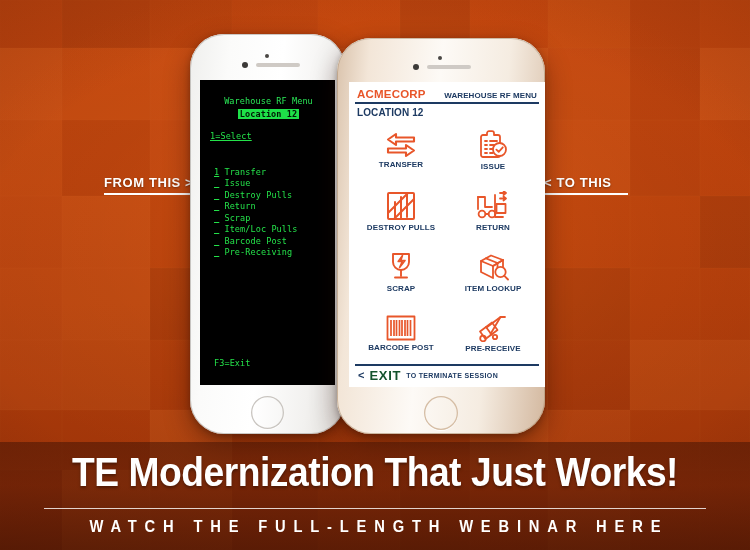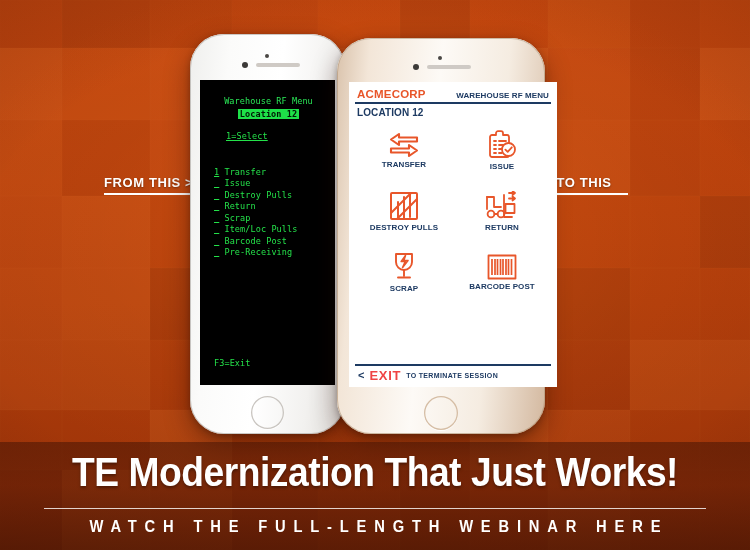--- a/index.html
+++ b/index.html
@@ -114,24 +114,25 @@
     left: 337px; top: 38px;
     width: 208px; height: 396px;
     background: linear-gradient(95deg,#d9c2ab 0%, #f3e6d8 14%, #fdfaf6 44%, #f5ece1 72%, #d3b89f 100%);
   }
   #phone-right .bezel-inner {
     box-shadow: inset 0 0 0 1px rgba(178,150,122,0.65), inset 0 1px 0 rgba(255,255,255,0.9);
   }
   #screen-right {
     position: absolute;
     left: 12px; top: 44px;
-    width: 208px; height: 305px;
+    width: 162px; height: 305px;
     background: #ffffff;
     overflow: hidden;
     box-shadow: inset 0 0 0 1px #d9d9d9;
+    padding-left: 34px;
   }
   #phone-right .home {
     left: 87px; top: 358px; width: 34px; height: 34px;
     box-shadow: inset 0 0 0 1.3px #d5bda4, 0 1px 0 rgba(255,255,255,0.8);
   }
 
   
   #terminal {
     position: absolute; inset: 0;
     padding: 16px 8px 8px 10px;
@@ -148,21 +149,21 @@
     text-align: center;
     margin-top: 1px;
   }
   #terminal .t-loc span {
     background: #1ee049;
     color: #001a05;
     padding: 0 2px;
     font-weight: bold;
   }
   #terminal .t-gap { height: 11px; }
-  #terminal .t-prompt { margin-left: 16px; }
+  #terminal .t-prompt { margin-left: 0; }
   #terminal .t-prompt u { text-decoration: underline; }
   #terminal .t-menu { margin-top: 24px; margin-left: 4px; }
   #terminal .t-menu .row { white-space: pre; }
   #terminal .t-menu .row .k { text-decoration: underline; }
   #terminal .t-exit {
     position: absolute;
     left: 14px; bottom: 16px;
   }
 
   
@@ -225,21 +226,21 @@
   #rf-footer {
     border-top: 2px solid #1d3a62;
     display: flex; align-items: center;
     padding: 3px 2px 1px 3px;
     gap: 5px;
   }
   #rf-exit-chevron {
     color: #1d3a62; font-weight: bold; font-size: 11px; line-height: 1;
   }
   #rf-exit-label {
-    color: #ef4444; font-weight: bold; font-size: 13px; letter-spacing: 0.7px; line-height: 1;
+    color: #14532d; font-weight: bold; font-size: 13px; letter-spacing: 0.7px; line-height: 1;
   }
   #rf-exit-note {
     color: #1d3a62; font-weight: bold; font-size: 7px; letter-spacing: 0.35px; line-height: 1;
   }
 
   
   #banner {
     position: absolute;
     left: 0; bottom: 0;
     width: 750px; height: 108px;
@@ -478,31 +479,58 @@
               <svg width="26" height="30" viewBox="0 0 26 30" fill="none" stroke="#e8562a" stroke-width="1.9" stroke-linejoin="round" stroke-linecap="round">
                 <path d="M5 2 h16 v8 a8 8 0 0 1 -16 0 z"></path>
                 <path d="M13 18 v6"></path>
                 <path d="M7 25.5 h12"></path>
                 <path d="M14.5 3.5 L10.2 9.5 h4 L11.6 15.5 L17 8.5 h-4.2 z" stroke-width="1.6"></path>
               </svg>
             </span>
             <div class="rf-label">SCRAP</div>
           </div>
 
+          <div class="rf-cell">
+            <span>
+              <svg width="32" height="30" viewBox="0 0 32 30" fill="none" stroke="#e8562a" stroke-width="1.8" stroke-linejoin="round" stroke-linecap="round">
+                <path d="M4 9 L14 3.5 L26 8 L16 14 z"></path>
+                <path d="M4 9 v11 L16 26 V14"></path>
+                <path d="M26 8 v8"></path>
+                <path d="M16 14 L26 8"></path>
+                <path d="M9 6.3 L20.5 11 v4.5"></path>
+                <circle cx="23.5" cy="20" r="5.2" fill="#ffffff"></circle>
+                <path d="M27.4 23.8 L31 27.5"></path>
+              </svg>
+            </span>
+            <div class="rf-label">ITEM LOOKUP</div>
+          </div>
 
           <div class="rf-cell">
             <span>
               <svg width="30" height="26" viewBox="0 0 30 26" fill="none" stroke="#e8562a" stroke-width="1.8" stroke-linejoin="round">
                 <rect x="1.5" y="1.5" width="27" height="23"></rect>
                 <path d="M5 5 v16 M8 5 v16 M10.5 5 v16 M13.5 5 v16 M16 5 v16 M19 5 v16 M21.5 5 v16 M24.5 5 v16" stroke-width="1.7"></path>
               </svg>
             </span>
             <div class="rf-label">BARCODE POST</div>
           </div>
 
+          <div class="rf-cell">
+            <span>
+              <svg width="32" height="28" viewBox="0 0 32 28" fill="none" stroke="#e8562a" stroke-width="1.8" stroke-linejoin="round" stroke-linecap="round">
+                <path d="M28 3 h-4.5 l-10 17"></path>
+                <path d="M23.5 3 L9.5 13.5"></path>
+                <path d="M3 17.5 L15 8.5 l5.5 7.5 L8.5 25 z"></path>
+                <path d="M9 13 l5.5 7.5"></path>
+                <circle cx="6" cy="24.5" r="2.8"></circle>
+                <circle cx="18" cy="23" r="2.2"></circle>
+              </svg>
+            </span>
+            <div class="rf-label">PRE-RECEIVE</div>
+          </div>
 
         </div>
 
         <div id="rf-footer">
           <span id="rf-exit-chevron">&lt;</span>
           <span id="rf-exit-label">EXIT</span>
           <span id="rf-exit-note">TO TERMINATE SESSION</span>
         </div>
 
       </div>

